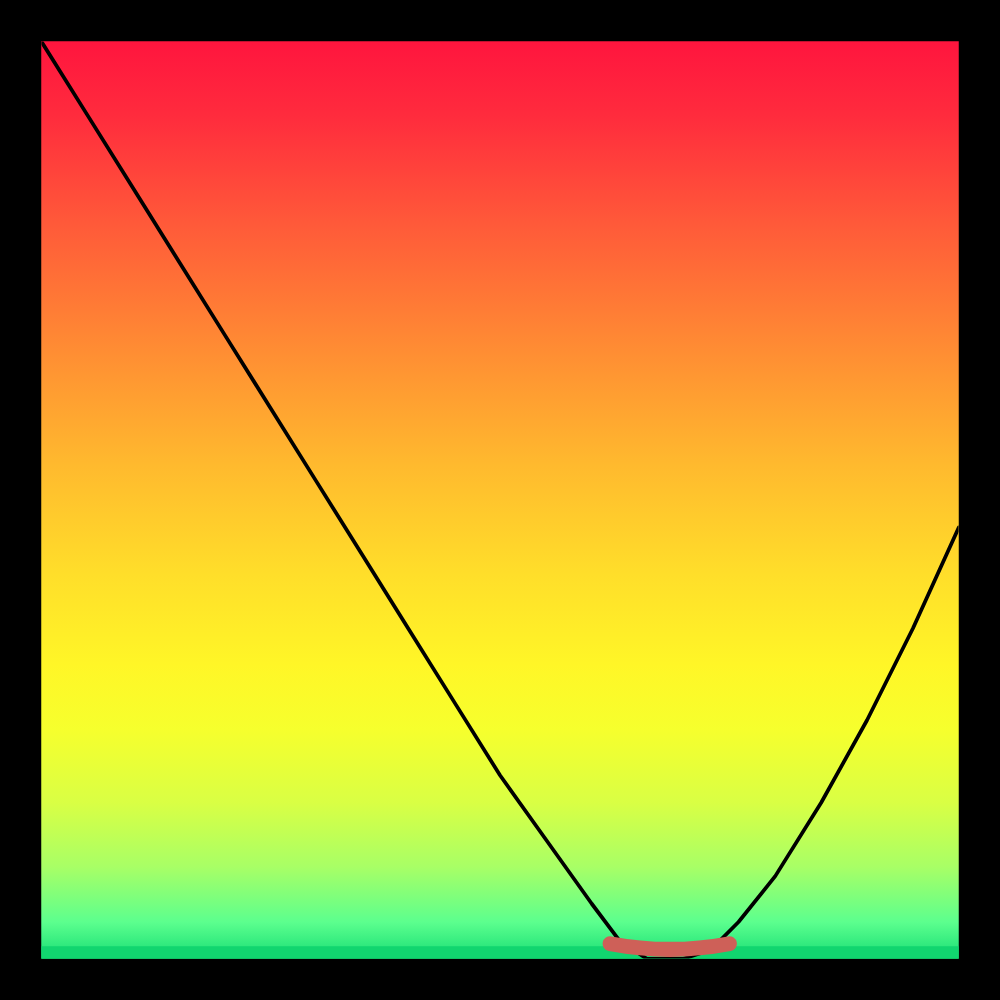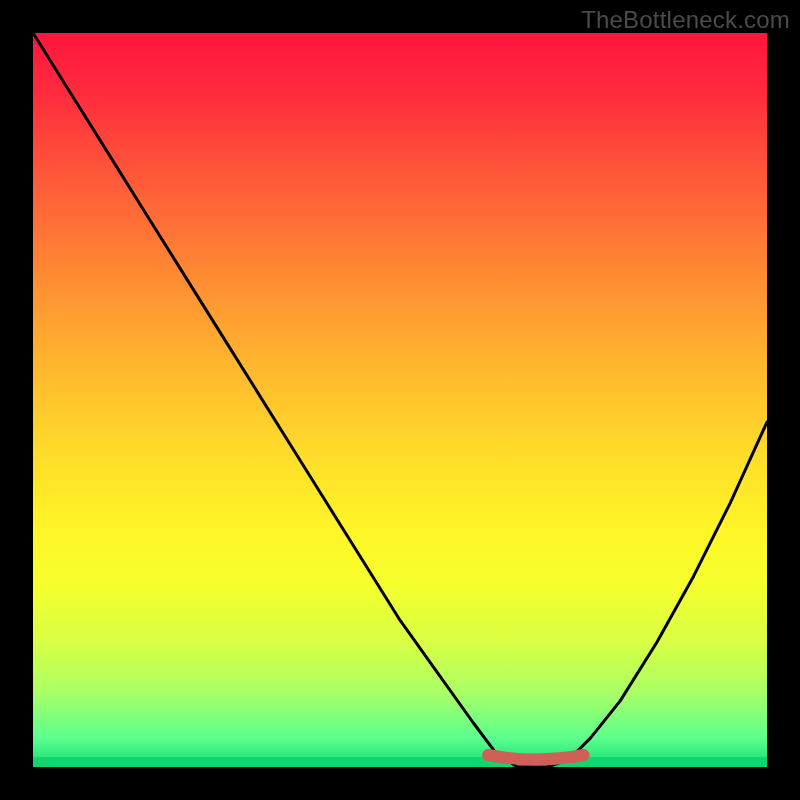--- a/index.html
+++ b/index.html
@@ -63,21 +63,20 @@
     width: 100%;
     height: 10px;
     background: #11d56f;
     z-index: 2;
   }
 </style>
 </head>
 <body>
 
 <div class="frame">
-  <div class="watermark">TheBottleneck.com</div>
 
   <div class="plot-area">
     <div class="green-bar"></div>
 
     <svg class="curve" viewBox="0 0 734 734" preserveAspectRatio="none">
 
       <path fill="none" stroke="#000" stroke-width="3" stroke-linecap="round" stroke-linejoin="round" d="M0.0 0.0 L36.7 58.7 L73.4 117.4 L110.1 176.2 L146.8 234.9 L183.5 293.6 L220.2 352.3 L256.9 411.0 L293.6 469.8 L330.3 528.5 L367.0 587.2 L403.7 638.6 L440.4 690.0 L462.4 719.3 L484.4 734.0 L513.8 734.0 L535.8 726.7 L557.8 704.6 L587.2 667.9 L623.9 609.2 L660.6 543.2 L697.3 469.8 L734.0 389.0" id="main-path"></path>
 
       <path fill="none" stroke="#ce6058" stroke-width="12" stroke-linecap="round" d="M 455.1 722.0
               Q 502.8 731.0 550.5 722.0" id="bottom-path"></path>

